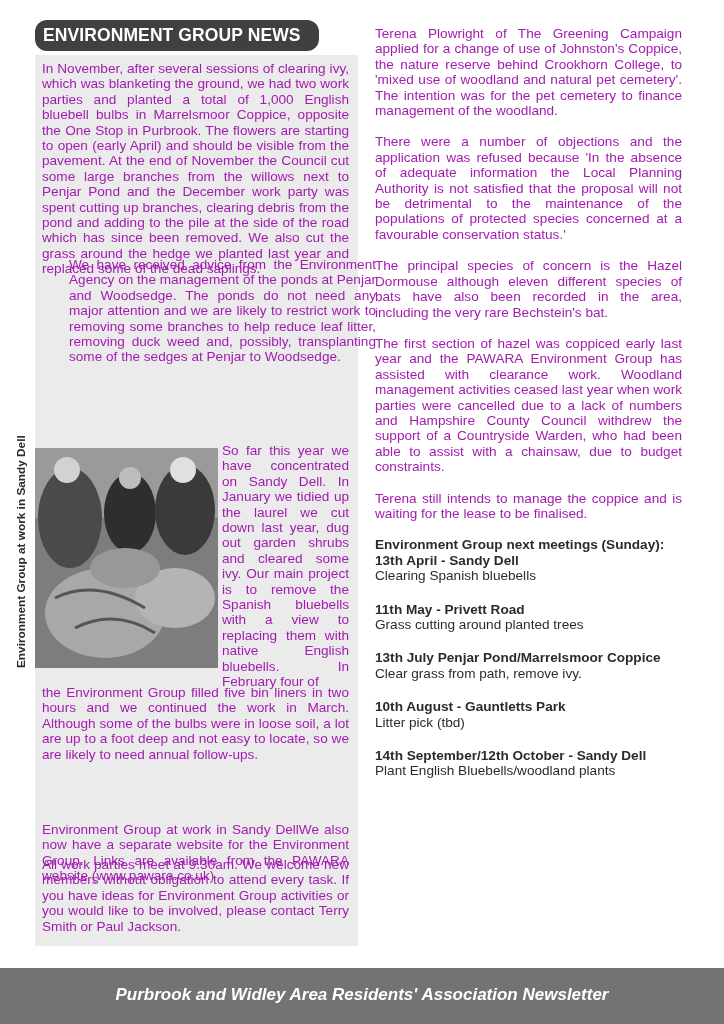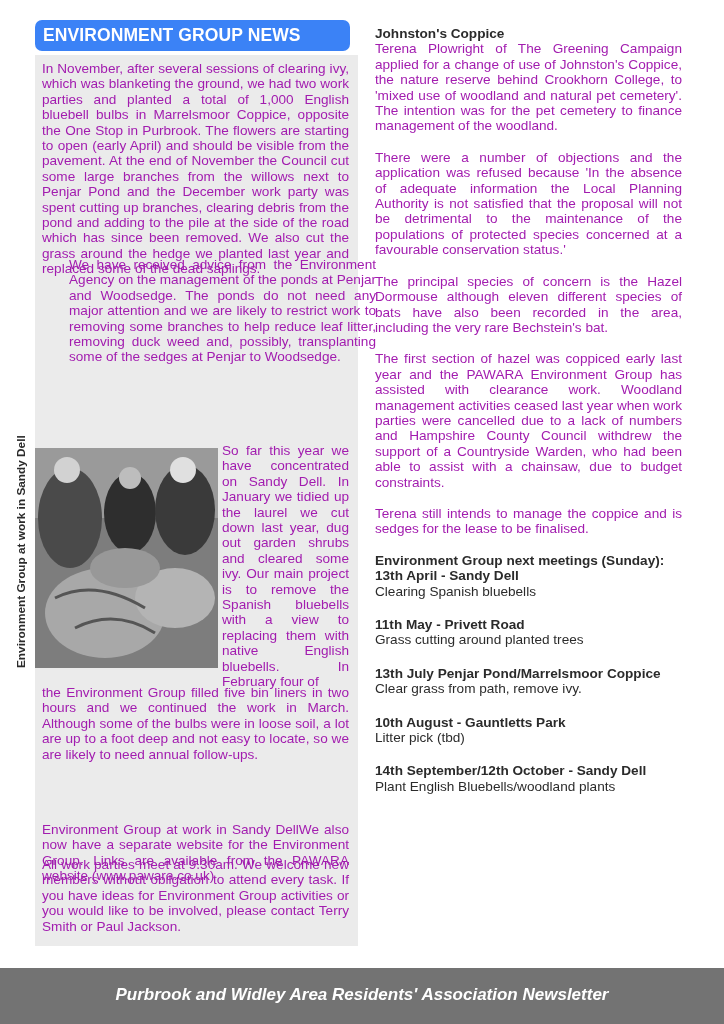--- a/index.html
+++ b/index.html
@@ -2,22 +2,22 @@
 <html><head>
 <meta charset="utf-8">
 <style>
   html, body { margin: 0; padding: 0; }
   body {
     width: 724px; height: 1024px; position: relative; overflow: hidden;
     background: #ffffff; color: #2a2a2a;
     font-family: "Liberation Sans", sans-serif;
   }
   .header-box {
-    position: absolute; left: 35px; top: 20px; width: 315px; height: 31px;
-    background: #3b82f6; border-radius: 7px;
+    position: absolute; left: 35px; top: 20px; width: 284px; height: 31px;
+    background: #404040; border-radius: 12px;
   }
   .header-box span {
     position: absolute; left: 8px; top: 5px;
     color: #ffffff; font-weight: bold; font-size: 17.5px; letter-spacing: 0.1px;
   }
   .left-panel {
     position: absolute; left: 35px; top: 55px; width: 323px; height: 891px;
     background: #ebebeb;
   }
   .para {
@@ -81,26 +81,25 @@
 </div>
 
 <div class="vcaption">Environment Group at work in Sandy Dell</div>
 
 <p class="para wrap-text">So far this year we have concentrated on Sandy Dell.  In January we tidied up the laurel we cut down last year, dug out garden shrubs and cleared some ivy.  Our main project is to remove the Spanish bluebells with a view to replacing them with native English bluebells.  In February four of</p>
 <p class="para left-text" style="top:685px;">the Environment Group filled five bin liners in two hours and we continued the work in March.  Although some of the bulbs were in loose soil, a lot are up to a foot deep and not easy to locate, so we are likely to need annual follow-ups.</p>
 <p class="para left-text" style="top:779px;margin-top:43px;">Environment Group at work in Sandy DellWe also now have a separate website for the Environment Group.  Links are available from the PAWARA website (www.pawara.co.uk)</p>
 <p class="para left-text" style="top:857px;">All work parties meet at 9.30am.  We welcome new members without obligation to attend every task.  If you have ideas for Environment Group activities or you would like to be involved, please contact Terry Smith or Paul Jackson.</p>
 
 <div class="right-col">
-  <div class="heading">Johnston's Coppice</div>
   <p class="para">Terena Plowright of The Greening Campaign applied for a change of use of Johnston's Coppice, the nature reserve behind Crookhorn College, to 'mixed use of woodland and natural pet cemetery'.  The intention was for the pet cemetery to finance management of the woodland.</p>
   <p class="para">There were a number of objections and the application was refused because 'In the absence of adequate information the Local Planning Authority is not satisfied that the proposal will not be detrimental to the maintenance of the populations of protected species concerned at a favourable conservation status.'</p>
   <p class="para">The principal species of concern is the Hazel Dormouse although eleven different species of bats have also been recorded in the area, including the very rare Bechstein's bat.</p>
   <p class="para">The first section of hazel was coppiced early last year and the PAWARA Environment Group has assisted with clearance work.  Woodland management activities ceased last year when work parties were cancelled due to a lack of numbers and Hampshire County Council withdrew the support of a Countryside Warden, who had been able to assist with a chainsaw, due to budget constraints.</p>
-  <p class="para">Terena still intends to manage the coppice and is sedges for the lease to be finalised.</p>
+  <p class="para">Terena still intends to manage the coppice and is waiting for the lease to be finalised.</p>
 
   <div class="heading">Environment Group next meetings (Sunday):</div>
   <div class="meeting">
     <div class="heading">13th April - Sandy Dell</div>
     <div class="desc">Clearing Spanish bluebells</div>
   </div>
   <div class="meeting">
     <div class="heading">11th May - Privett Road</div>
     <div class="desc">Grass cutting around planted trees</div>
   </div>

